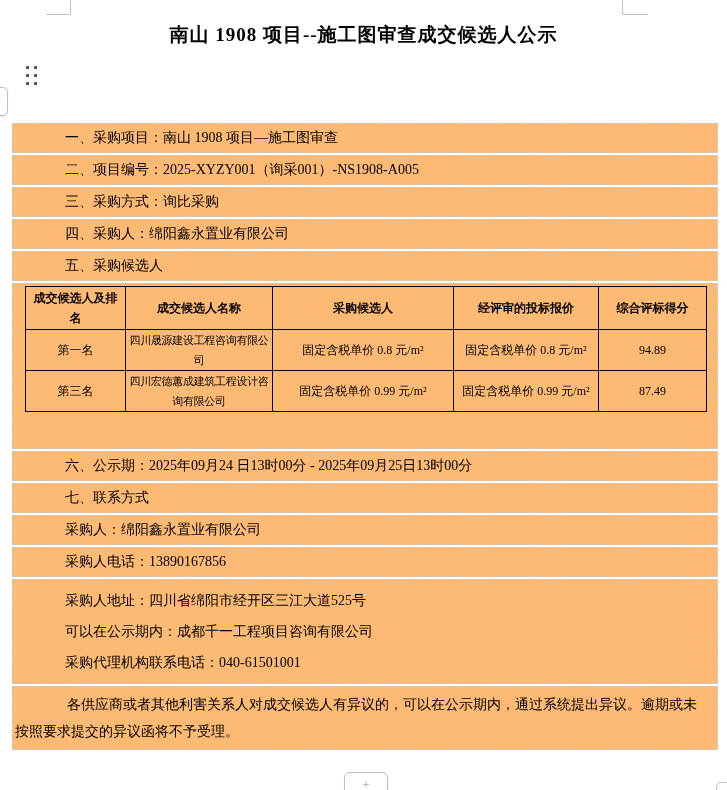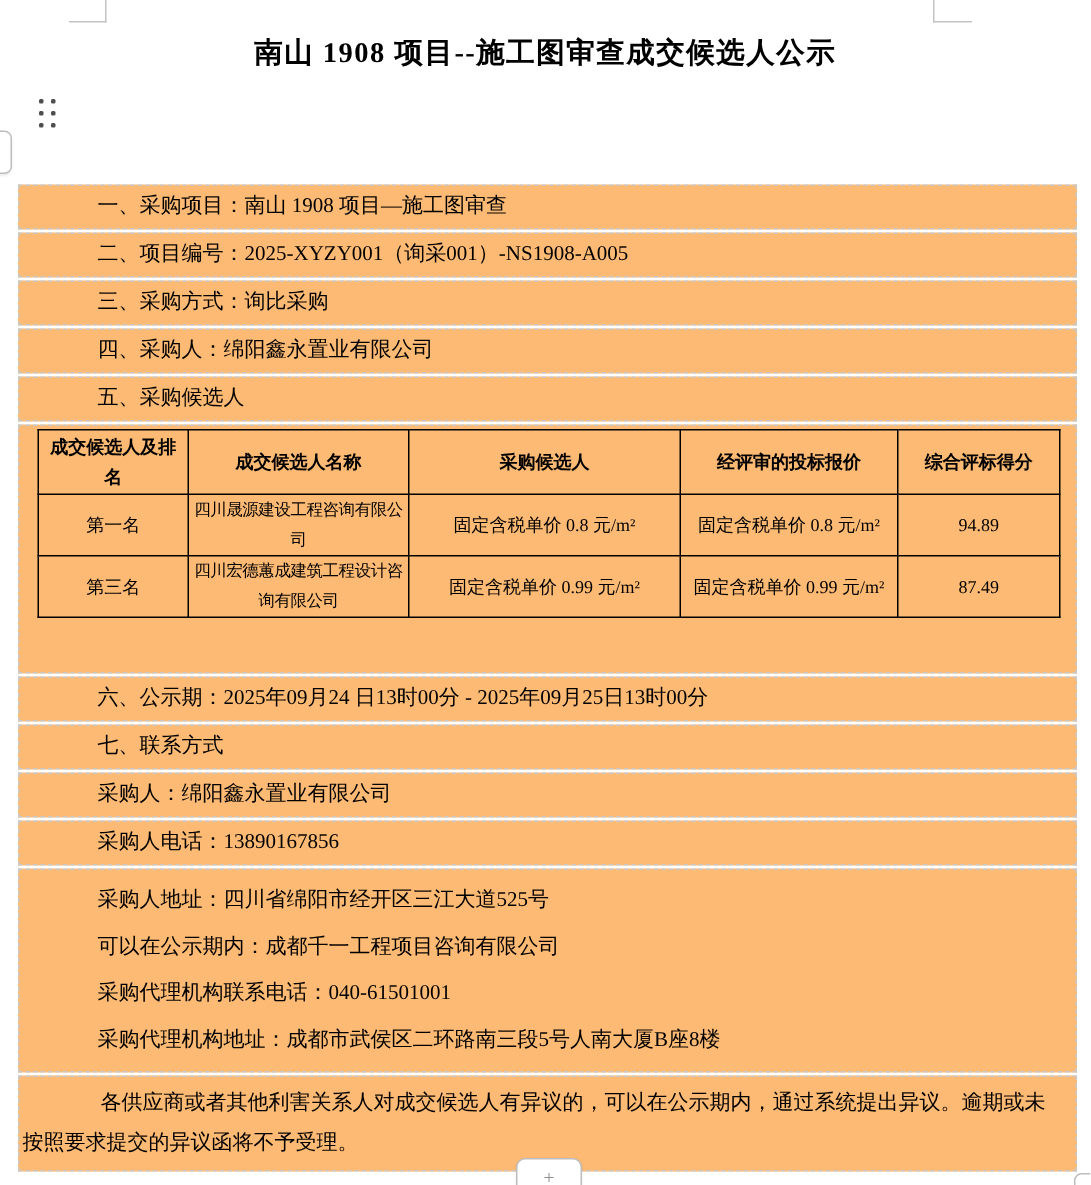--- a/index.html
+++ b/index.html
@@ -152,23 +152,20 @@
     <div class="block agency-block">
       <div class="line">
         <span class="lbl">采购人地址：</span><span class="val">四川省绵阳市经开区三江大道525号</span>
       </div>
       <div class="line">
         <span class="lbl">可以在公示期内：</span><span class="val">成都千一工程项目咨询有限公司</span>
       </div>
       <div class="line">
         <span class="lbl">采购代理机构联系电话：</span><span class="val">040-61501001</span>
       </div>
-      <div class="line">
-        <span class="lbl">采购代理机构地址：</span><span class="val">成都市武侯区二环路南三段5号人南大厦B座8楼</span>
-      </div>
     </div>
 
     <div class="block footer-block">
       <p>各供应商或者其他利害关系人对成交候选人有异议的，可以在公示期内，通过系统提出异议。逾期或未按照要求提交的异议函将不予受理。</p>
     </div>
 
   </div>
 
   <div class="add-btn">+</div>
   <div class="corner-btn"></div>

